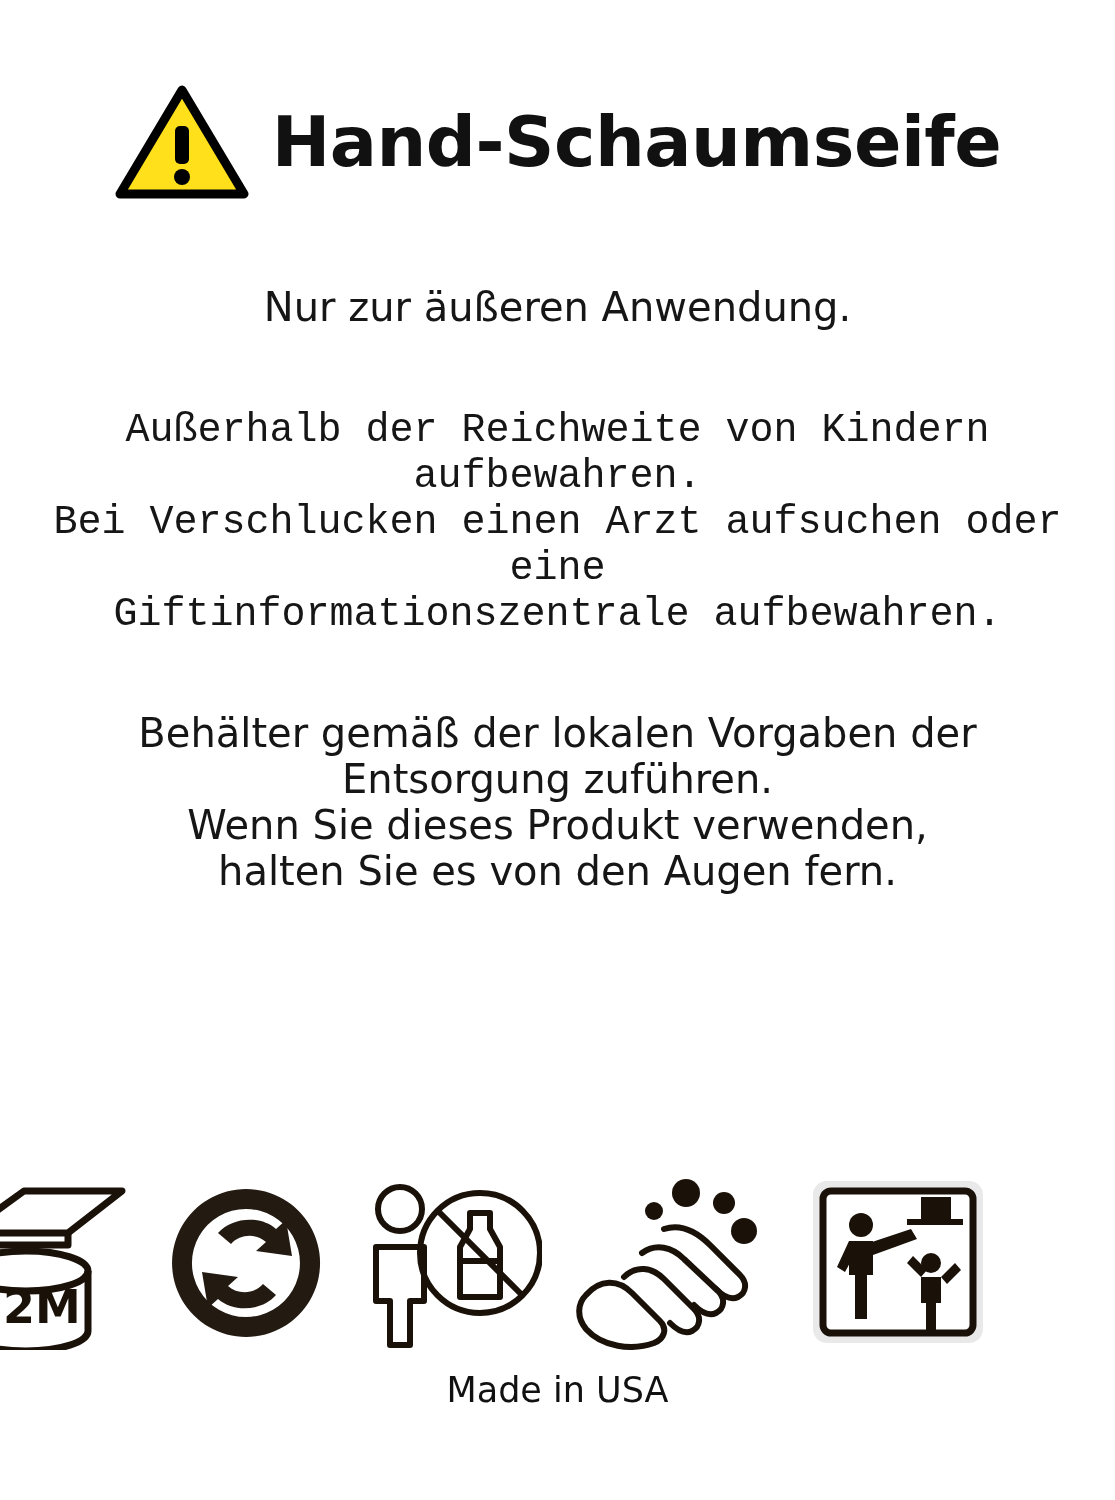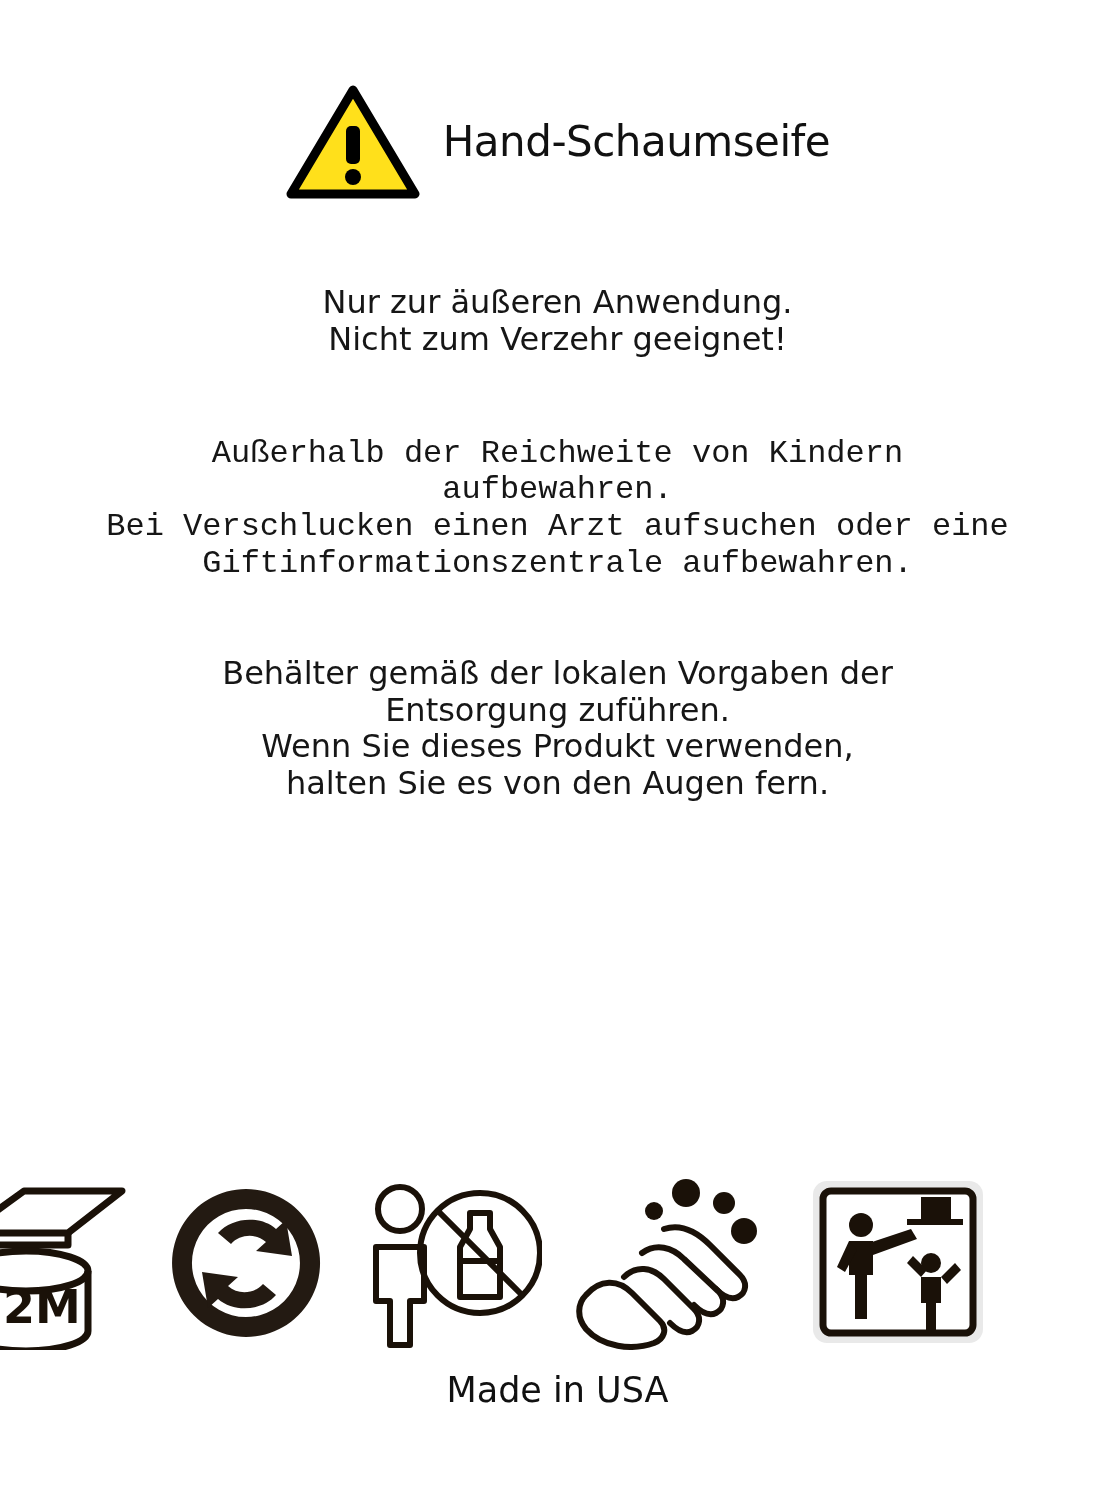--- a/index.html
+++ b/index.html
@@ -34,33 +34,33 @@
     margin-top: 22px;
     margin-bottom: 10px;
   }
   .warning-icon {
     width: 136px;
     height: 120px;
     display: block;
     flex: none;
   }
   .title {
-    font-size: 42px;
-    font-weight: 400;
+    font-size: 70px;
+    font-weight: 700;
     letter-spacing: -0.5px;
     color: #111111;
     white-space: nowrap;
     line-height: 1;
   }
 
   
   .body-text {
     width: 1115px;
     text-align: center;
-    font-size: 32px;
+    font-size: 40px;
     line-height: 1.15;
     color: #161616;
     font-weight: 400;
   }
   .para {
     margin: 0 0 52px 0;
   }
   .para:first-of-type {
     margin-top: 72px;
   }
@@ -111,21 +111,20 @@
         <circle cx="68" cy="95" r="8" fill="#000000"></circle>
       </svg>
     </span>
     <span class="title">Hand-Schaumseife</span>
   </div>
 
   <div class="body-text">
 
     <div class="para p1">
       <p>Nur zur äußeren Anwendung.</p>
-      <p>Nicht zum Verzehr geeignet!</p>
     </div>
 
     <div class="para p2">
       <p>Außerhalb der Reichweite von Kindern</p>
       <p>aufbewahren.</p>
       <p>Bei Verschlucken einen Arzt aufsuchen oder eine</p>
       <p>Giftinformationszentrale aufbewahren.</p>
     </div>
 
     <div class="para p4">

